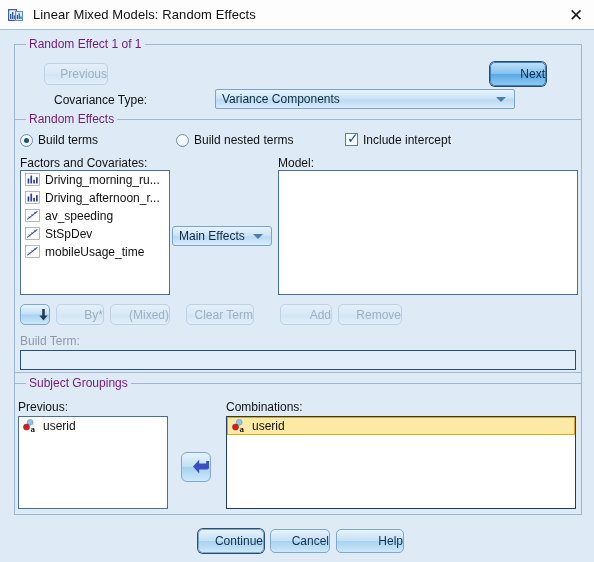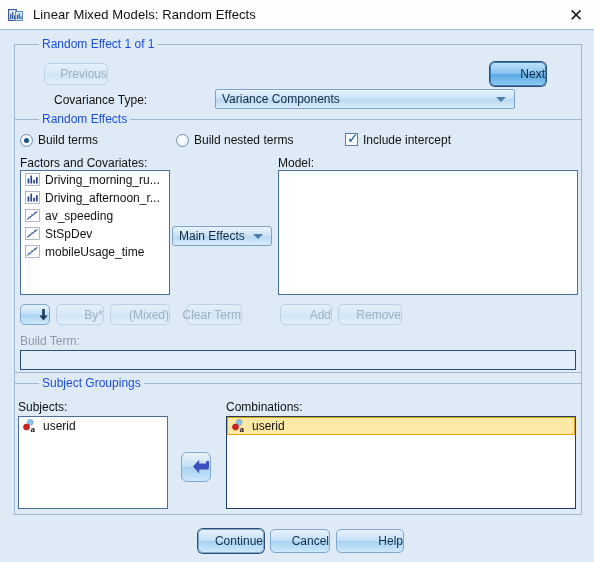--- a/index.html
+++ b/index.html
@@ -30,22 +30,22 @@
     font-size:17px;color:#1b1b1b;line-height:1;
     font-family:"DejaVu Sans",sans-serif;
   }
   
   .group{
     position:absolute;
     border:1px solid #9fb8d0;
     border-radius:0;
   }
   .group-title{
-    position:absolute;top:-8px;left:24px;background:#dfeaf7;
-    padding:0 3px;font-size:12px;color:#1d4ed8;white-space:nowrap;
+    position:absolute;top:-8px;left:11px;background:#dfeaf7;
+    padding:0 3px;font-size:12px;color:#701a75;white-space:nowrap;
   }
   
   .lbl{position:absolute;font-size:12px;color:#111;white-space:nowrap;}
   .lbl.dis{color:#8c9aa8;}
   
   .btn{
     position:absolute;
     border:1px solid #7fa8cc;
     border-radius:5px;
     background:linear-gradient(to bottom,#e8f3fc 0%,#c3e0f5 48%,#a8d2f0 52%,#cde8fb 100%);
@@ -267,40 +267,40 @@
   <svg width="11" height="12" viewBox="0 0 11 12">
     <path d="M4.2 0 H6.8 V6.4 H9.6 L5.5 11.4 L1.4 6.4 H4.2 Z" fill="#223b55"></path>
   </svg>
 </div>
 <div class="btn disabled" style="left:56px;top:304px;width:48px;height:21px;">
   <span>By*</span>
 </div>
 <div class="btn disabled" style="left:110px;top:304px;width:60px;height:21px;">
   <span>(Mixed)</span>
 </div>
-<div class="btn disabled" style="left:186px;top:304px;width:56px;height:21px;">
+<div class="btn disabled" style="left:186px;top:304px;width:68px;height:21px;">
   <span>Clear Term</span>
 </div>
 <div class="btn disabled" style="left:280px;top:304px;width:52px;height:21px;">
   <span>Add</span>
 </div>
 <div class="btn disabled" style="left:338px;top:304px;width:64px;height:21px;">
   <span>Remove</span>
 </div>
 
 <span class="lbl dis" style="left:20px;top:334px;">Build Term:</span>
 <div class="textfield" style="left:20px;top:350px;width:556px;height:20px;">
   <span class="lbl" style="left:4px;top:3px;"></span>
 </div>
 
 <div class="group" style="left:14px;top:383px;width:566px;height:130px;">
   <span class="group-title">Subject Groupings</span>
 </div>
 
-<span class="lbl" style="left:18px;top:400px;">Subjects:</span>
+<span class="lbl" style="left:18px;top:400px;">Previous:</span>
 <div class="listbox" style="left:18px;top:416px;width:150px;height:93px;">
   <div id="subjects-items">
       <div class="list-item">
         <span class="item-ico">
           <svg width="15" height="14" viewBox="0 0 15 14">
             <circle cx="7.2" cy="3.3" r="2.9" fill="#8fc5ea" stroke="#5a94c4" stroke-width="0.6"></circle>
             <circle cx="3.5" cy="8.1" r="3" fill="#d32020" stroke="#9b1414" stroke-width="0.6"></circle>
             <text x="7.4" y="12.6" font-family="Liberation Serif, serif" font-size="9" font-weight="bold" fill="#111">a</text>
           </svg>
         </span>

